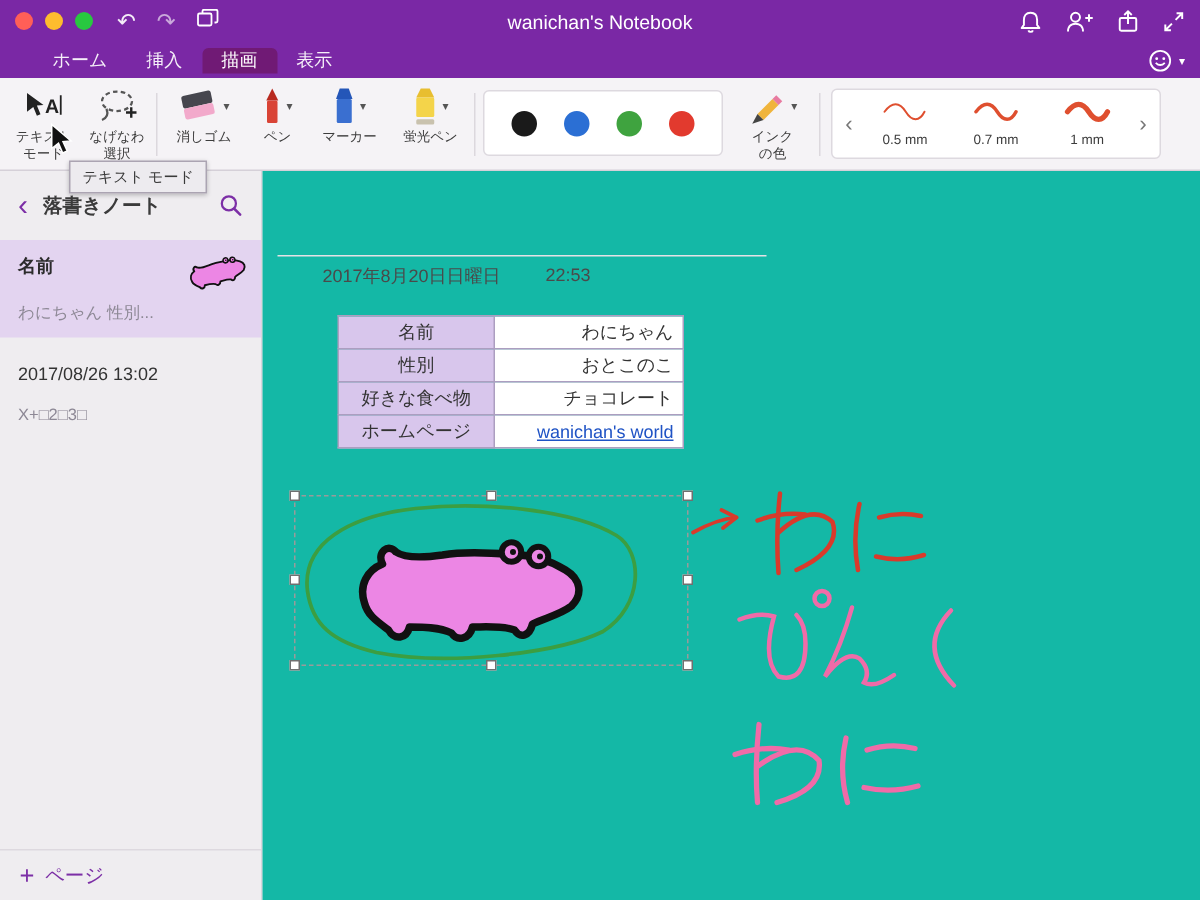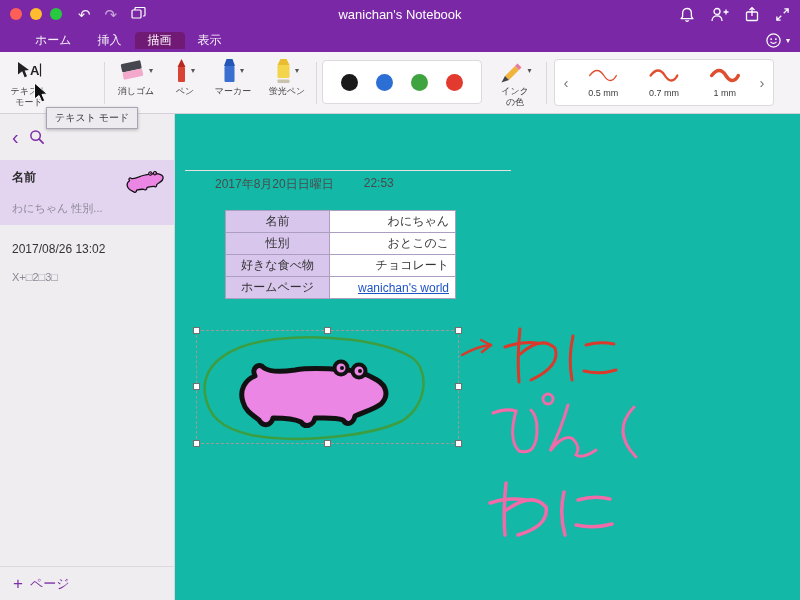--- a/index.html
+++ b/index.html
@@ -152,20 +152,31 @@
         <svg width="28" height="24" viewBox="0 0 28 24">
             <path d="M3 3 L3 15.5 L7.2 12.3 L9.6 18.2 L12 17.2 L9.6 11.4 L14 11 Z" fill="#222"></path>
             <text x="15" y="16" font-size="13" font-weight="bold" fill="#222" font-family="Liberation Sans, sans-serif">A</text>
             <path d="M25.5 4.5 v13" stroke="#222" stroke-width="1.2"></path>
           </svg>
       </div>
       <div class="lbl">テキスト</div>
       <div class="lbl">モード</div>
     </div>
 
+    <div class="tool" style="left:54px;width:48px">
+      <div class="ic">
+        <svg width="30" height="24" viewBox="0 0 30 24">
+            <ellipse cx="15" cy="8.5" rx="10" ry="6.5" fill="none" stroke="#555" stroke-width="1.5" stroke-dasharray="3 2.2"></ellipse>
+            <path d="M8 13.5 Q10 19 5 21" fill="none" stroke="#555" stroke-width="1.5"></path>
+            <path d="M21 16 h7 M24.5 12.5 v7" stroke="#222" stroke-width="1.6"></path>
+          </svg>
+      </div>
+      <div class="lbl">なげなわ</div>
+      <div class="lbl">選択</div>
+    </div>
 
     <div class="vsep" style="left:104px"></div>
 
     <div class="tool" style="left:110px;width:52px">
       <div class="ic">
         <svg width="27" height="23" viewBox="0 0 27 23">
             <g transform="rotate(-12 13 11)">
               <rect x="3" y="3" width="20" height="8.5" rx="1.5" fill="#46464E"></rect>
               <rect x="3" y="11.5" width="20" height="7.5" rx="1.5" fill="#F2A9CB"></rect>
             </g>
@@ -255,20 +266,21 @@
       </div>
       <span class="wchev">›</span>
     </div>
   </div>
 
   <div class="body-row">
 
     <div class="sidebar">
       <div class="sb-head">
         <span class="back">‹</span>
+        <span class="sb-title">落書きノート</span>
         <svg width="16" height="16" viewBox="0 0 17 17">
             <circle cx="7" cy="7" r="5" fill="none" stroke="#7C2FA6" stroke-width="1.6"></circle>
             <path d="M10.8 10.8 L15 15" stroke="#7C2FA6" stroke-width="1.8" stroke-linecap="round"></path>
           </svg>
       </div>
 
       <div class="sb-item selected" style="background: rgb(227, 212, 240);">
         <div class="t">名前</div>
         <div class="s">わにちゃん 性別...</div>
         <svg class="thumb" width="48" height="38" viewBox="-14 -16 188 112">

